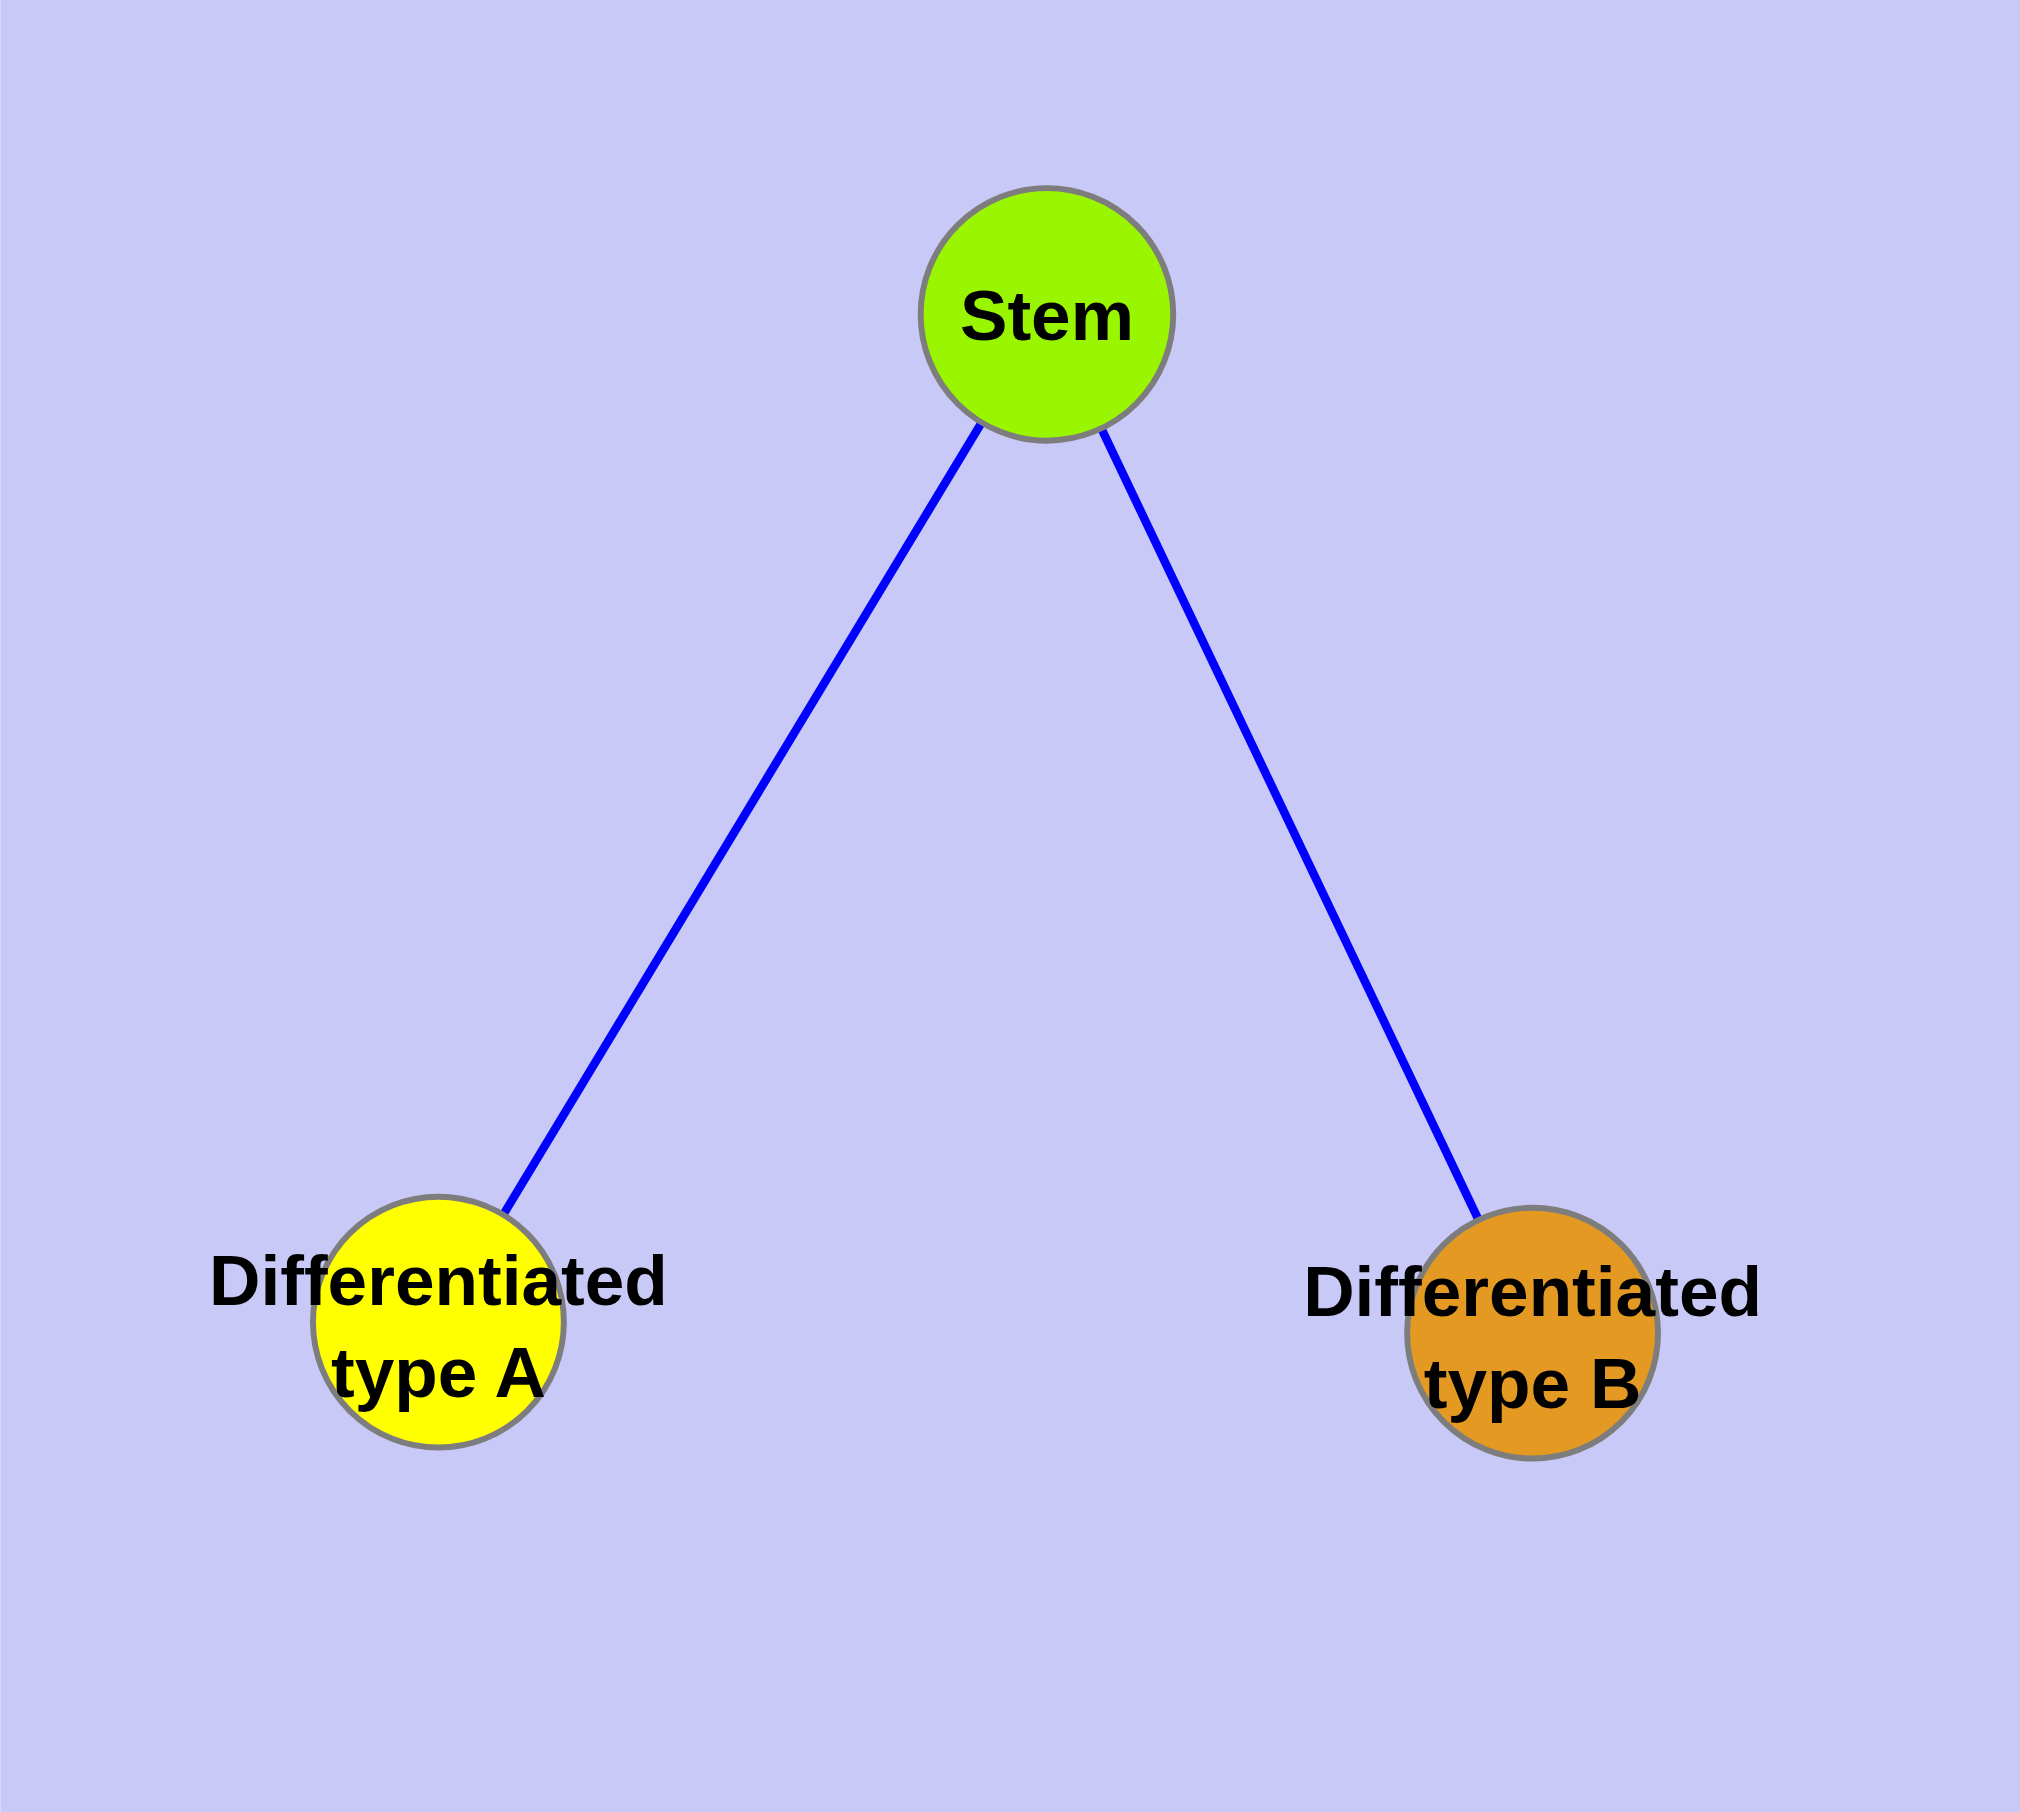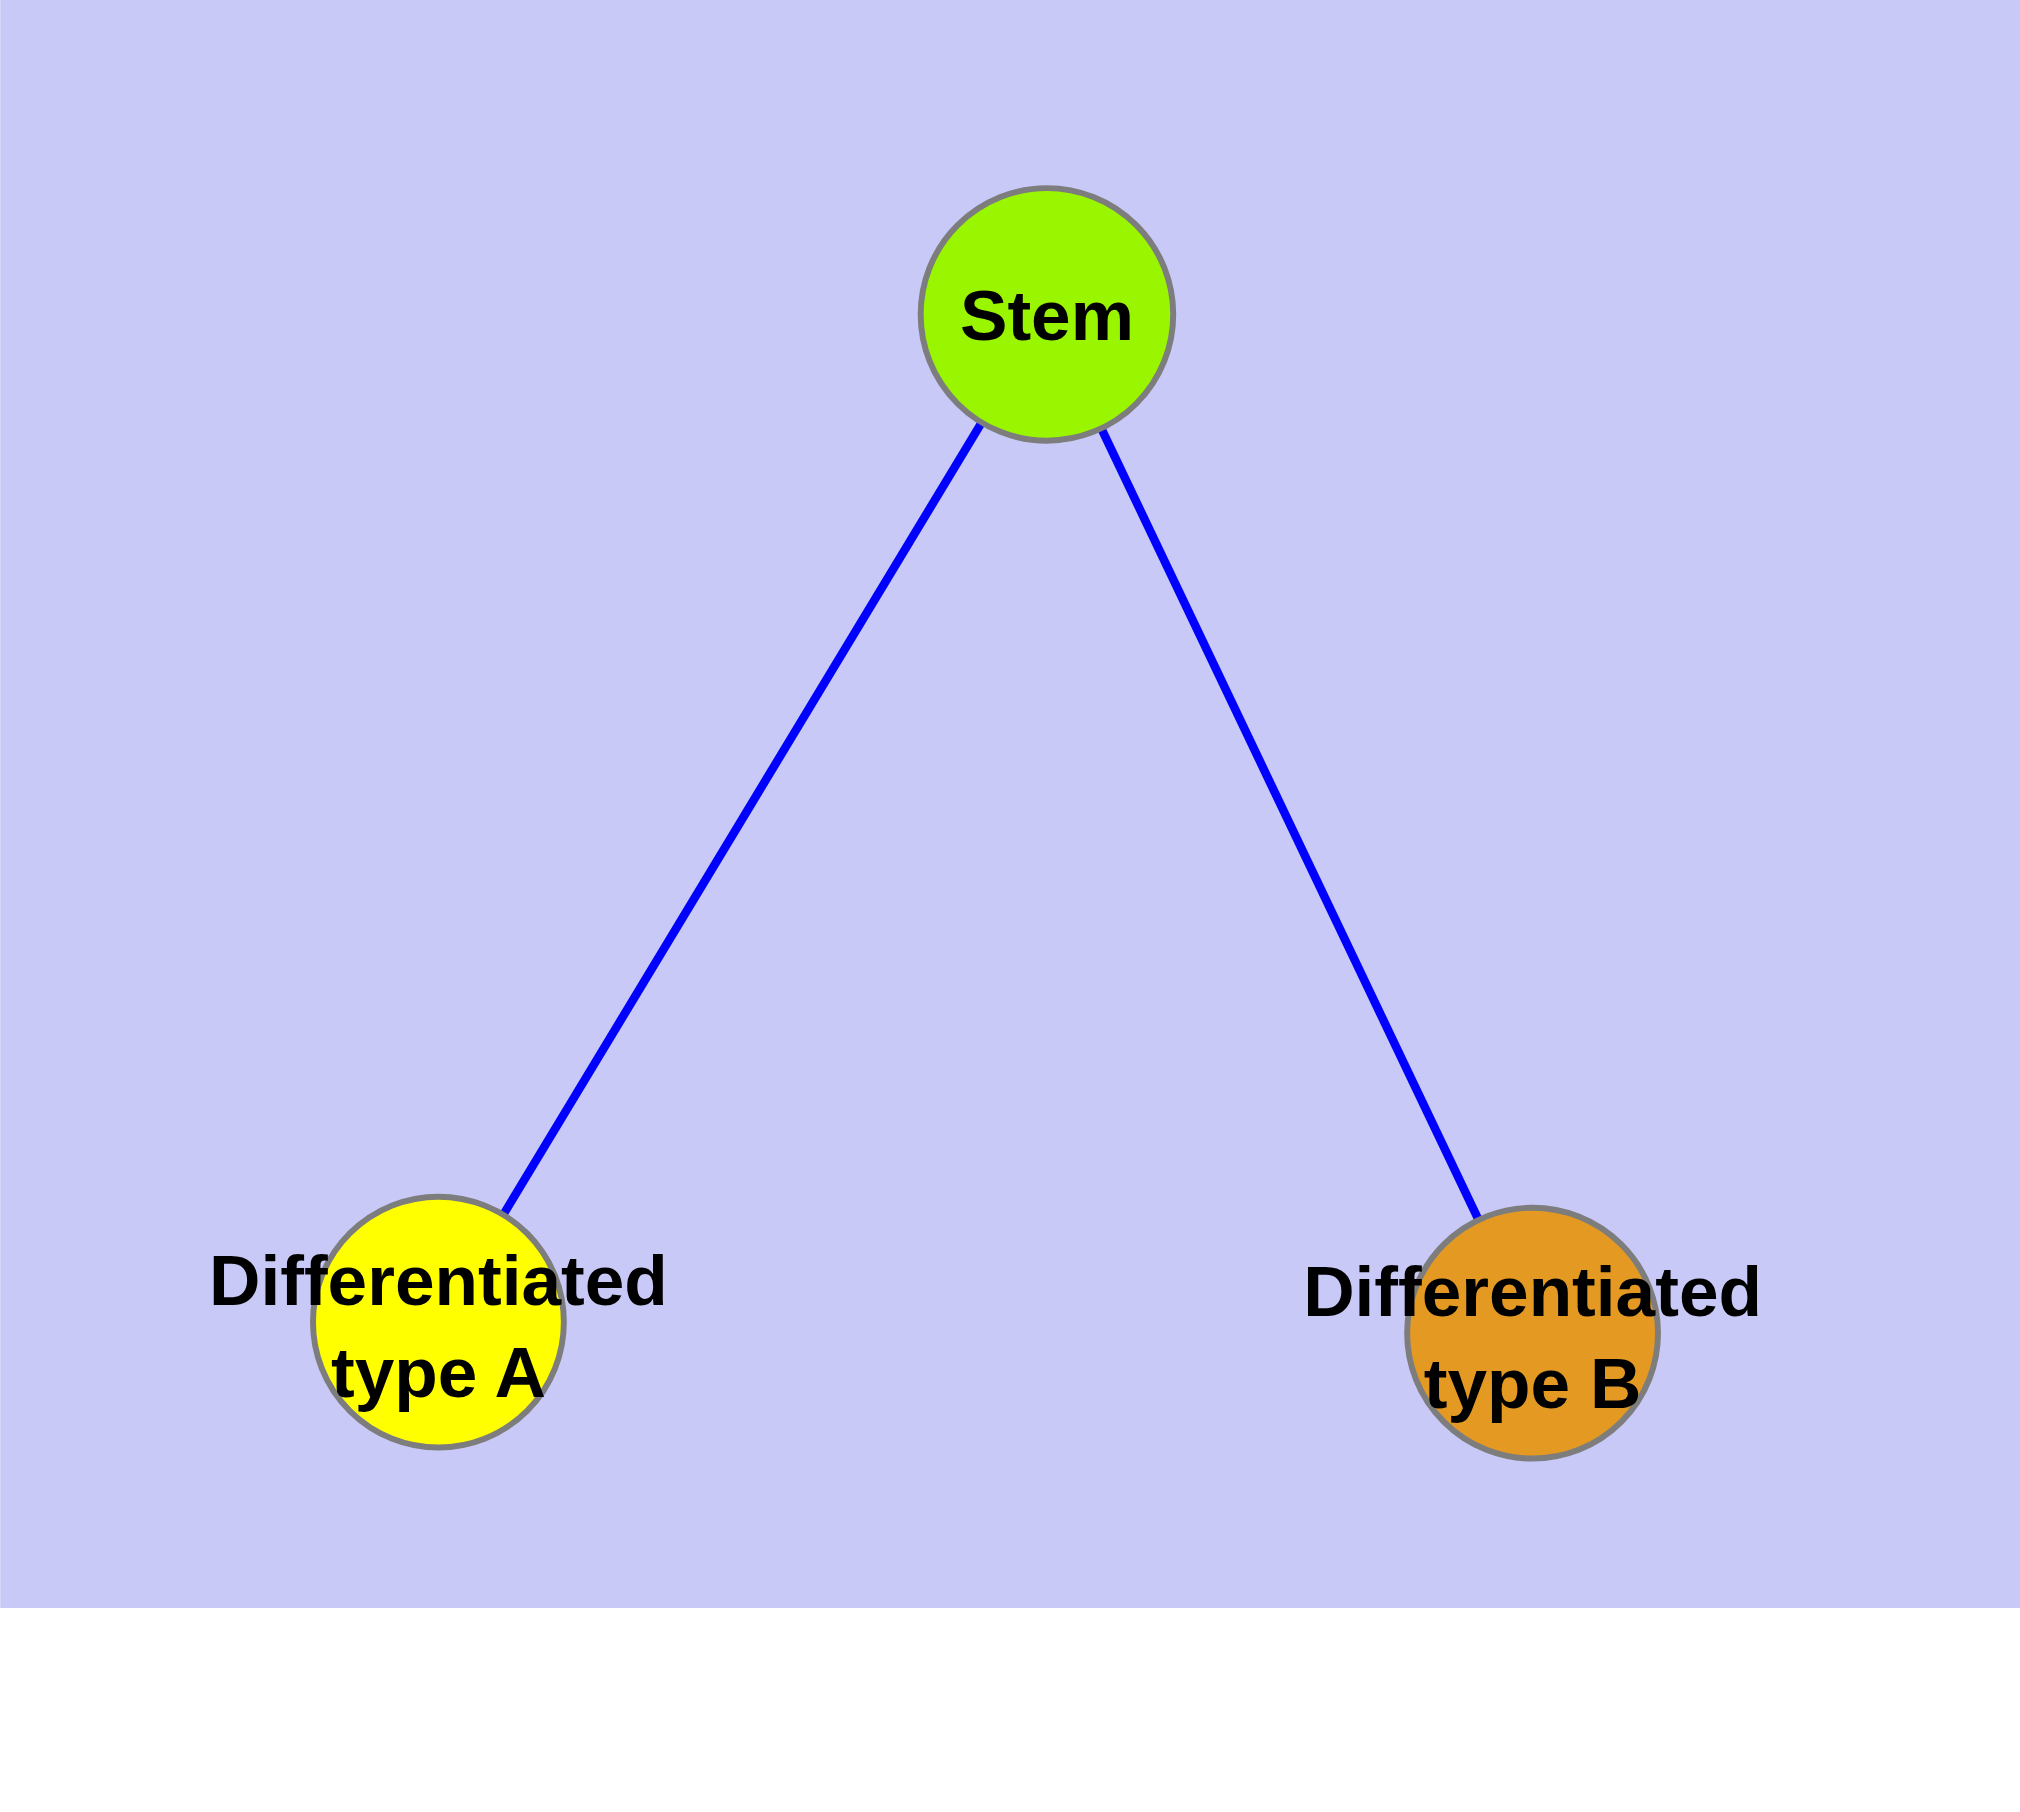--- a/index.html
+++ b/index.html
@@ -1,21 +1,21 @@
 <!DOCTYPE html>
 <html style="font-size:13.6px"><head>
 <meta charset="utf-8">
 <style>
   html, body {
     margin: 0;
     padding: 0;
   }
   .stage {
     width: 2021px;
-    height: 1608px;
+    height: 1812px;
     position: relative;
     overflow: hidden;
   }
   svg {
     display: block;
     width: 2021px;
     height: 1812px;
   }
   .node-label {
     font-family: "Liberation Sans", sans-serif;

